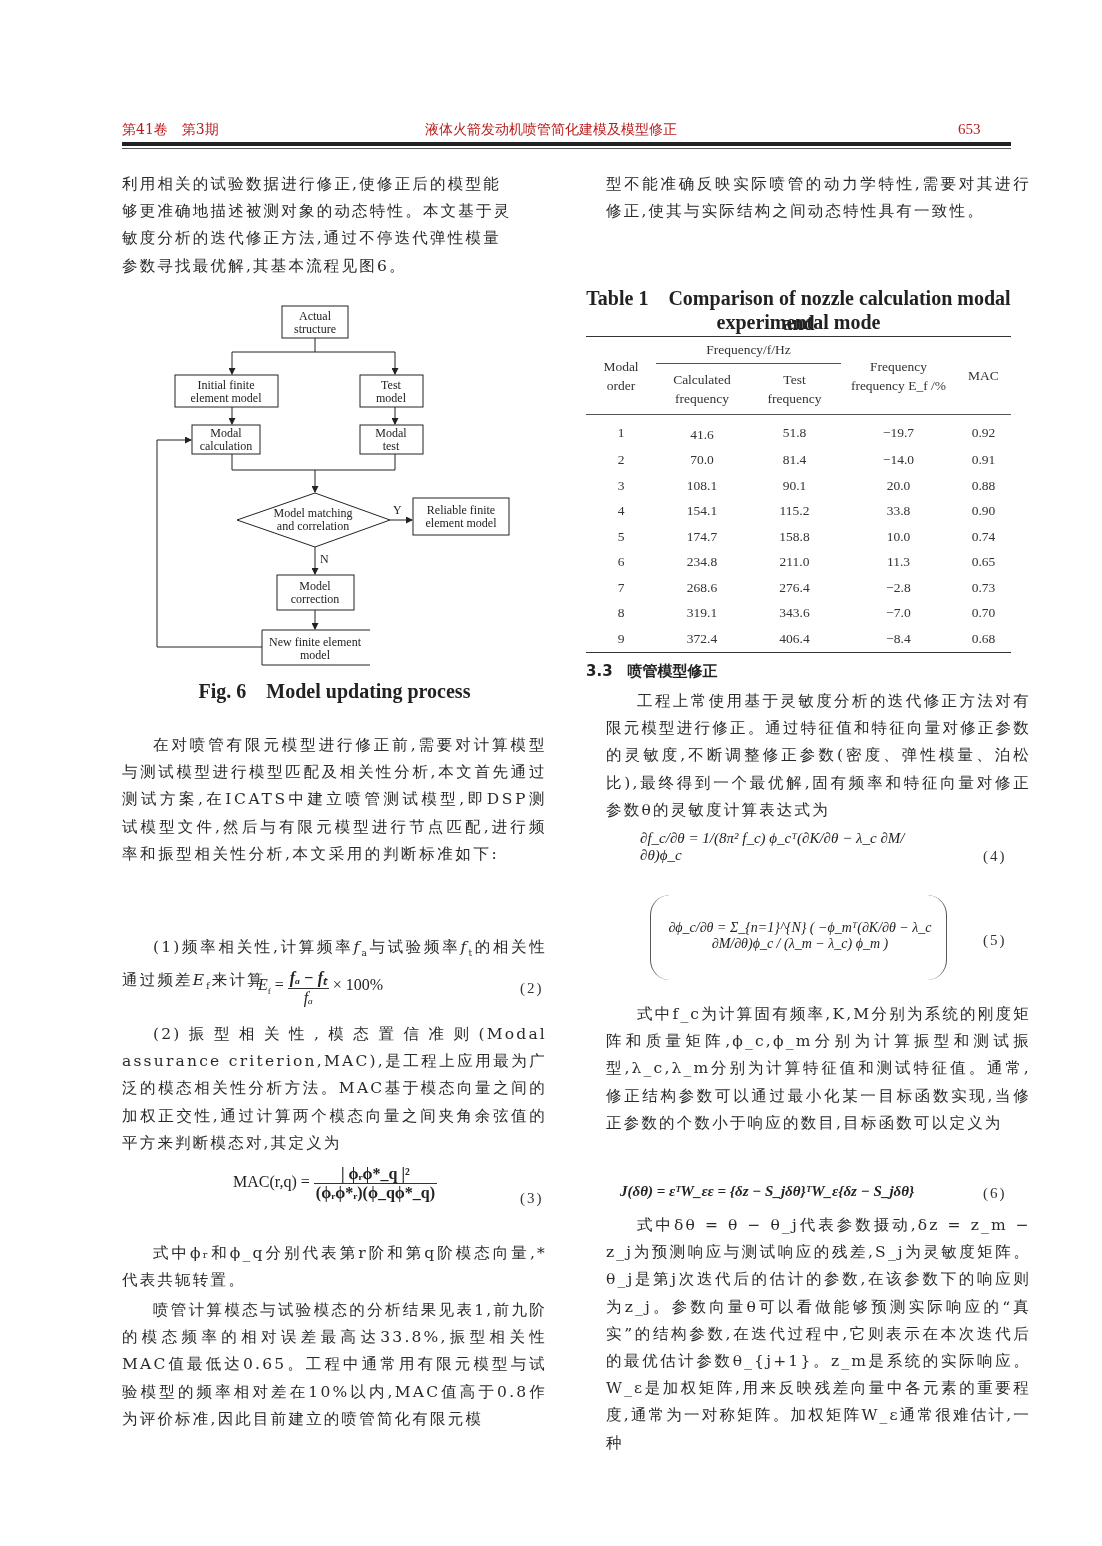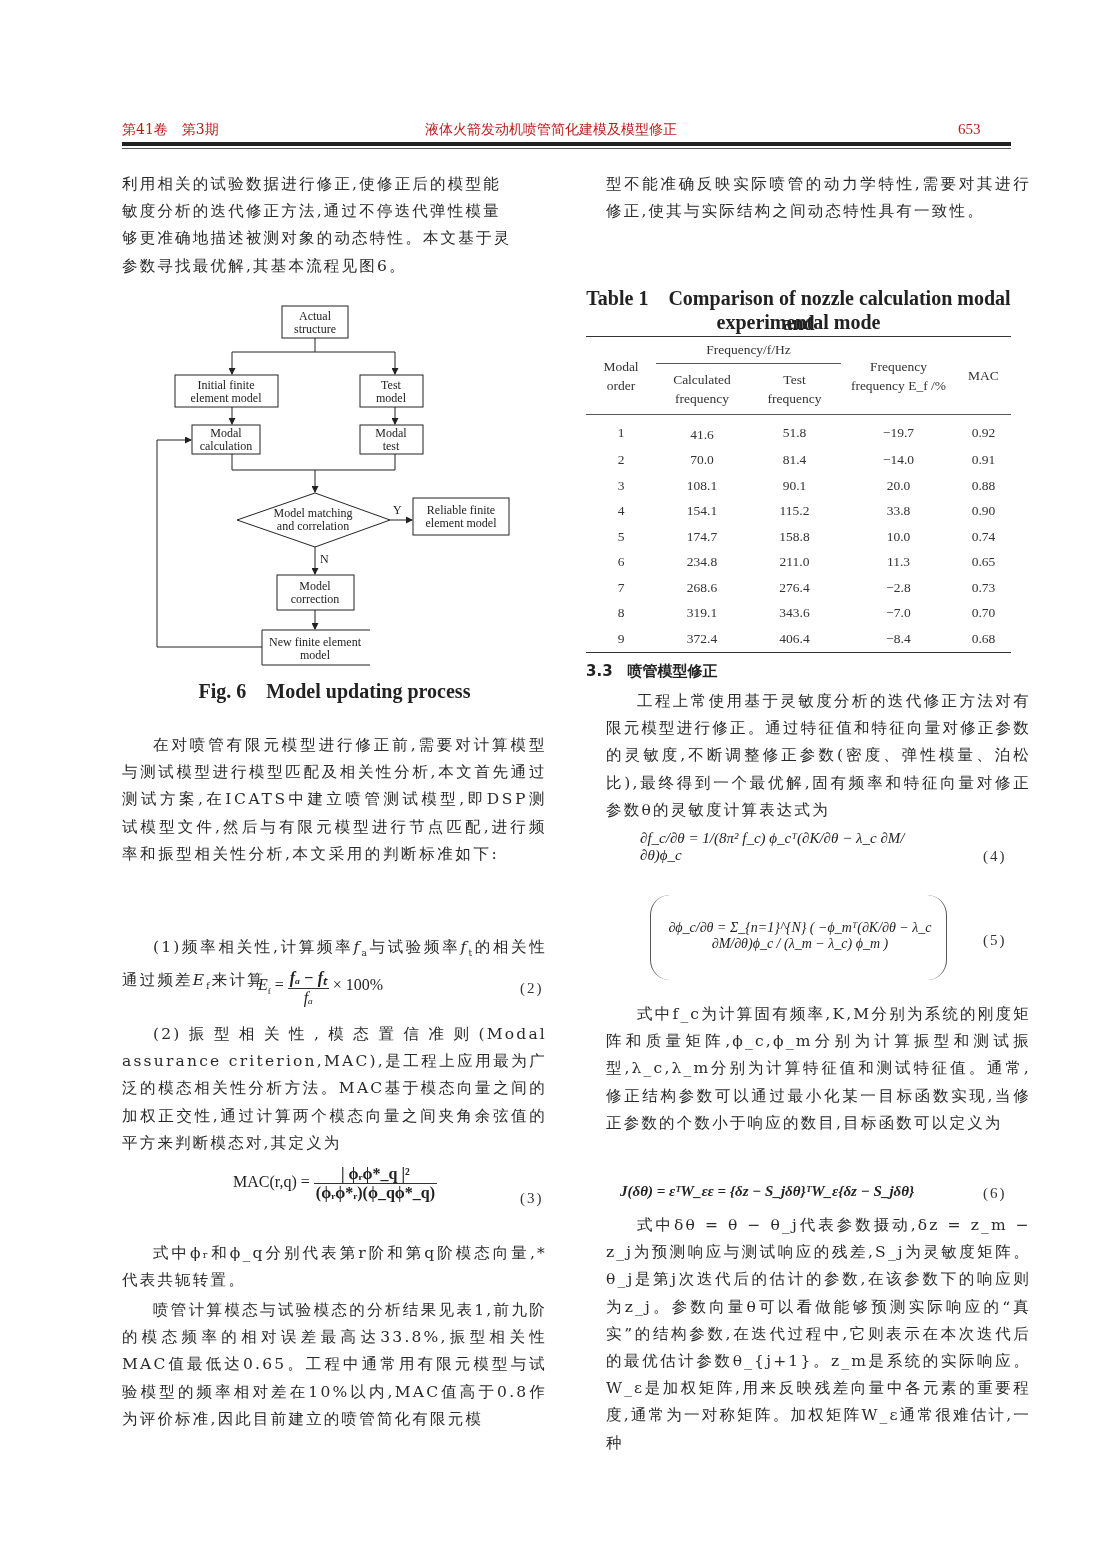--- a/index.html
+++ b/index.html
@@ -30,22 +30,22 @@
 <body>
 
 <div class="abs hdr" style="left:122px;">第41卷　第3期</div>
 <div class="abs hdr" style="left:425px;">液体火箭发动机喷管简化建模及模型修正</div>
 <div class="abs hdr" style="left:958px; font-family:'Liberation Serif',serif; font-size:15px;">653</div>
 <div class="abs rule-thick"></div>
 <div class="abs rule-thin"></div>
 
 <div class="abs para col-l" style="top:171px;">
   <p>利用相关的试验数据进行修正,使修正后的模型能</p>
+  <p>够更准确地描述被测对象的动态特性。本文基于灵</p>
   <p>敏度分析的迭代修正方法,通过不停迭代弹性模量</p>
-  <p>够更准确地描述被测对象的动态特性。本文基于灵</p>
   <p>参数寻找最优解,其基本流程见图6。</p>
 </div>
 
 <svg class="abs" style="left:140px; top:300px;" width="400" height="375" viewBox="0 0 400 375">
   <defs>
     <marker id="arr" markerWidth="7" markerHeight="7" refX="6" refY="3.5" orient="auto">
       <path d="M0,0 L7,3.5 L0,7 z" fill="#222"></path>
     </marker>
   </defs>
   <g fill="none" stroke="#222" stroke-width="1">

